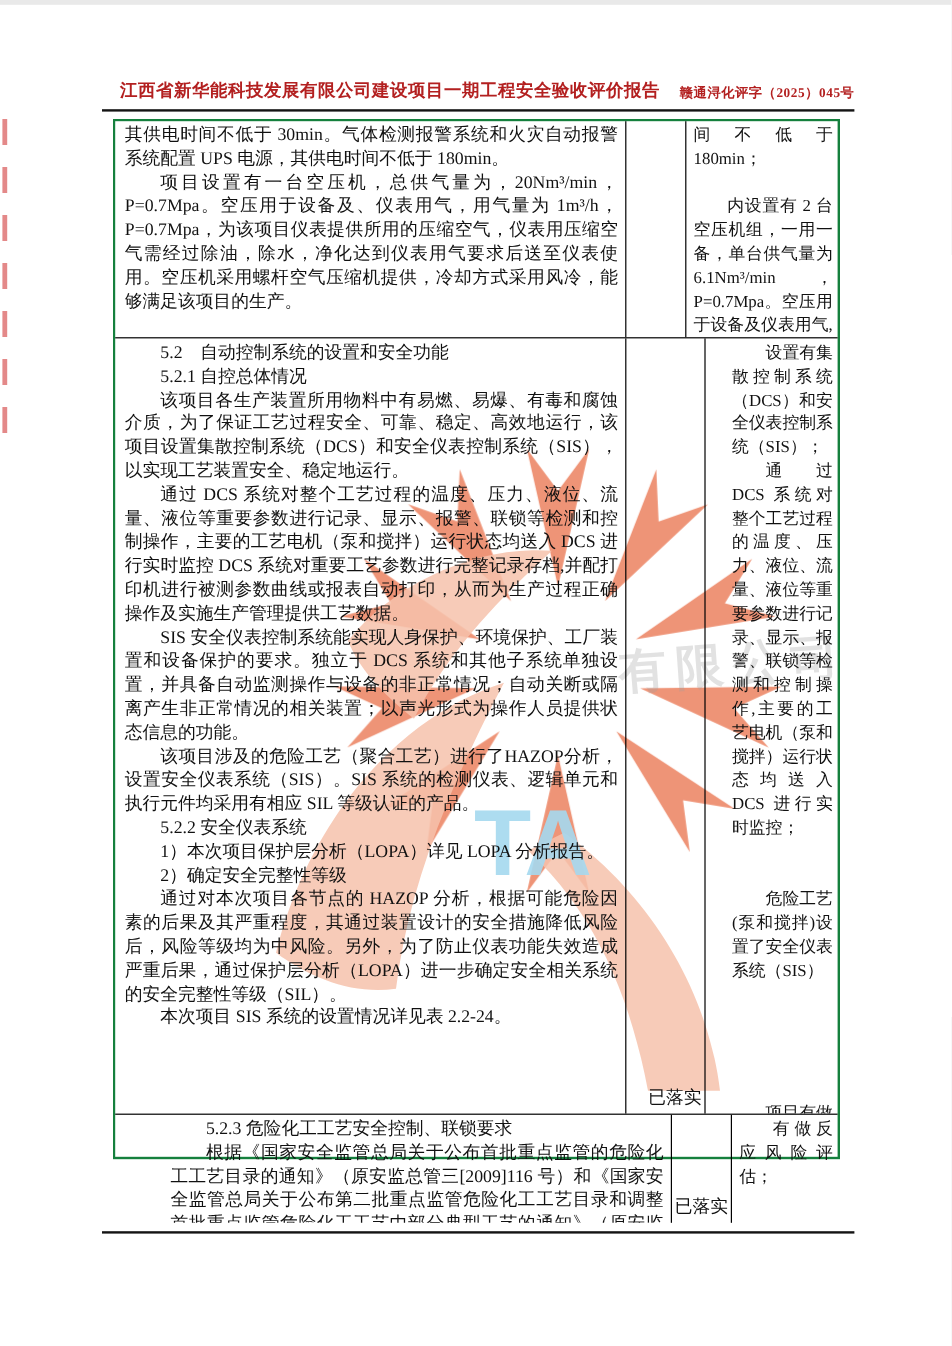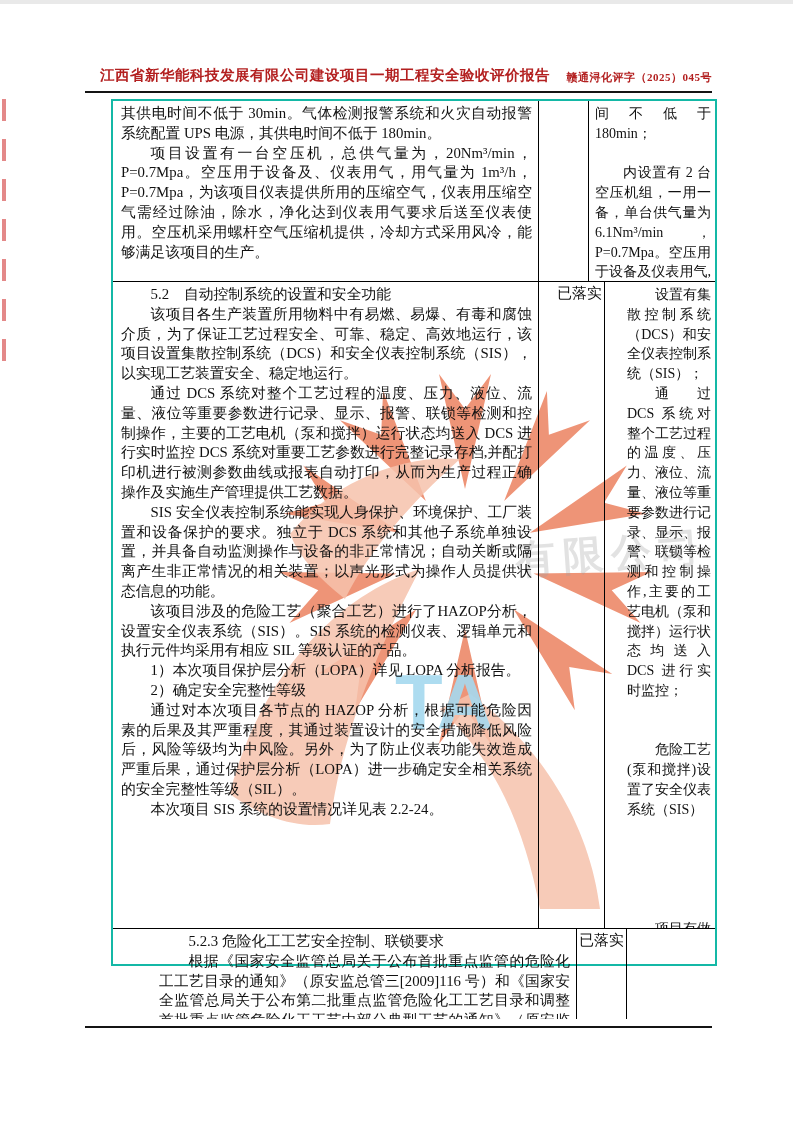--- a/index.html
+++ b/index.html
@@ -15,27 +15,27 @@
   
   .edge-art{position:absolute;left:2px;top:95px;width:4px;height:270px;
     background:repeating-linear-gradient(180deg,rgba(205,40,40,.55) 0 22px,rgba(255,255,255,0) 22px 40px);}
 
   
   .wm{position:absolute;left:170px;top:360px;width:560px;height:560px;pointer-events:none;}
   .wm-outline{position:absolute;left:515px;top:522px;font-size:40px;font-weight:bold;
     color:rgba(160,160,160,0.30);letter-spacing:8px;transform:rotate(-4deg);white-space:nowrap;pointer-events:none;}
 
   
-  .tbl{position:absolute;left:111px;top:95px;width:606px;height:867px;border:2px solid #14b8a6;box-sizing:border-box;background:transparent;}
+  .tbl{position:absolute;left:94px;top:95px;width:606px;height:867px;border:2px solid #15803d;box-sizing:border-box;background:transparent;}
   .row{display:flex;box-sizing:border-box;border-bottom:1px solid #000;}
   .row:last-child{border-bottom:none;}
   .cell{box-sizing:border-box;overflow:hidden;position:relative;}
   .cell-main{width:426px;border-right:1px solid #000;padding:3px 6px 0 8px;
     font-size:14.8px;line-height:19.8px;color:#111;text-align:justify;}
-  .cell-status{width:50px;border-right:1px solid #000;display:flex;align-items:flex-start;justify-content:center;
+  .cell-status{width:50px;border-right:1px solid #000;display:flex;align-items:flex-end;justify-content:center;
     font-size:14.8px;line-height:19.8px;color:#111;padding:2px;text-align:left;}
   .cell-remark{flex:1;padding:3px 4px 0 6px;font-size:14px;line-height:19.8px;color:#111;text-align:justify;}
   .r1{height:181px;} .r2{height:647px;gap:16px;} .r3{height:90px;padding-left:38px;}
   .p{margin:0;text-indent:0;}
   .p.ind{text-indent:2em;}
 
   
   .bottom-rule{position:absolute;left:85px;top:1022px;width:627px;height:2px;background:#141414;}
   .pageno{position:absolute;left:85px;top:1036px;width:627px;text-align:center;font-size:13px;color:#222;letter-spacing:1px;}
 </style>
@@ -87,24 +87,26 @@
           <span></span>
         </div>
       <div class="cell cell-remark">
           <p class="p">间不低于 180min；</p>
           <p class="p ind" style="margin-top: 19.8px;">内设置有 2 台空压机组，一用一备，单台供气量为 6.1Nm³/min，P=0.7Mpa。空压用于设备及仪表用气,用气量为 1m³/min</p>
         </div>
     </div>
     <div class="row r2">
       <div class="cell cell-main">
           <p class="p ind">5.2　自动控制系统的设置和安全功能</p>
+          <p class="p ind">5.2.1 自控总体情况</p>
           <p class="p ind">该项目各生产装置所用物料中有易燃、易爆、有毒和腐蚀介质，为了保证工艺过程安全、可靠、稳定、高效地运行，该项目设置集散控制系统（DCS）和安全仪表控制系统（SIS），以实现工艺装置安全、稳定地运行。</p>
           <p class="p ind">通过 DCS 系统对整个工艺过程的温度、压力、液位、流量、液位等重要参数进行记录、显示、报警、联锁等检测和控制操作，主要的工艺电机（泵和搅拌）运行状态均送入 DCS 进行实时监控 DCS 系统对重要工艺参数进行完整记录存档,并配打印机进行被测参数曲线或报表自动打印，从而为生产过程正确操作及实施生产管理提供工艺数据。</p>
           <p class="p ind">SIS 安全仪表控制系统能实现人身保护、环境保护、工厂装置和设备保护的要求。独立于 DCS 系统和其他子系统单独设置，并具备自动监测操作与设备的非正常情况；自动关断或隔离产生非正常情况的相关装置；以声光形式为操作人员提供状态信息的功能。</p>
           <p class="p ind">该项目涉及的危险工艺（聚合工艺）进行了HAZOP分析，设置安全仪表系统（SIS）。SIS 系统的检测仪表、逻辑单元和执行元件均采用有相应 SIL 等级认证的产品。</p>
+          <p class="p ind">5.2.2 安全仪表系统</p>
           <p class="p ind">1）本次项目保护层分析（LOPA）详见 LOPA 分析报告。</p>
           <p class="p ind">2）确定安全完整性等级</p>
           <p class="p ind">通过对本次项目各节点的 HAZOP 分析，根据可能危险因素的后果及其严重程度，其通过装置设计的安全措施降低风险后，风险等级均为中风险。另外，为了防止仪表功能失效造成严重后果，通过保护层分析（LOPA）进一步确定安全相关系统的安全完整性等级（SIL）。</p>
           <p class="p ind">本次项目 SIS 系统的设置情况详见表 2.2-24。</p>
         </div>
       <div class="cell cell-status">
           <span>已落实</span>
         </div>
       <div class="cell cell-remark">
           <p class="p ind">设置有集散控制系统（DCS）和安全仪表控制系统（SIS）；</p>
@@ -116,18 +118,21 @@
         </div>
     </div>
     <div class="row r3">
       <div class="cell cell-main">
           <p class="p ind">5.2.3 危险化工工艺安全控制、联锁要求</p>
           <p class="p ind">根据《国家安全监管总局关于公布首批重点监管的危险化工工艺目录的通知》（原安监总管三[2009]116 号）和《国家安全监管总局关于公布第二批重点监管危险化工工艺目录和调整首批重点监管危险化工工艺中部分典型工艺的通知》（原安监总管三</p>
         </div>
       <div class="cell cell-status">
           <span>已落实</span>
         </div>
+      <div class="cell cell-remark">
+          <p class="p ind">有做反应风险评估；</p>
+        </div>
     </div>
   </div>
 
   <div class="bottom-rule"></div>
 
 </div>
 
 </body></html>

